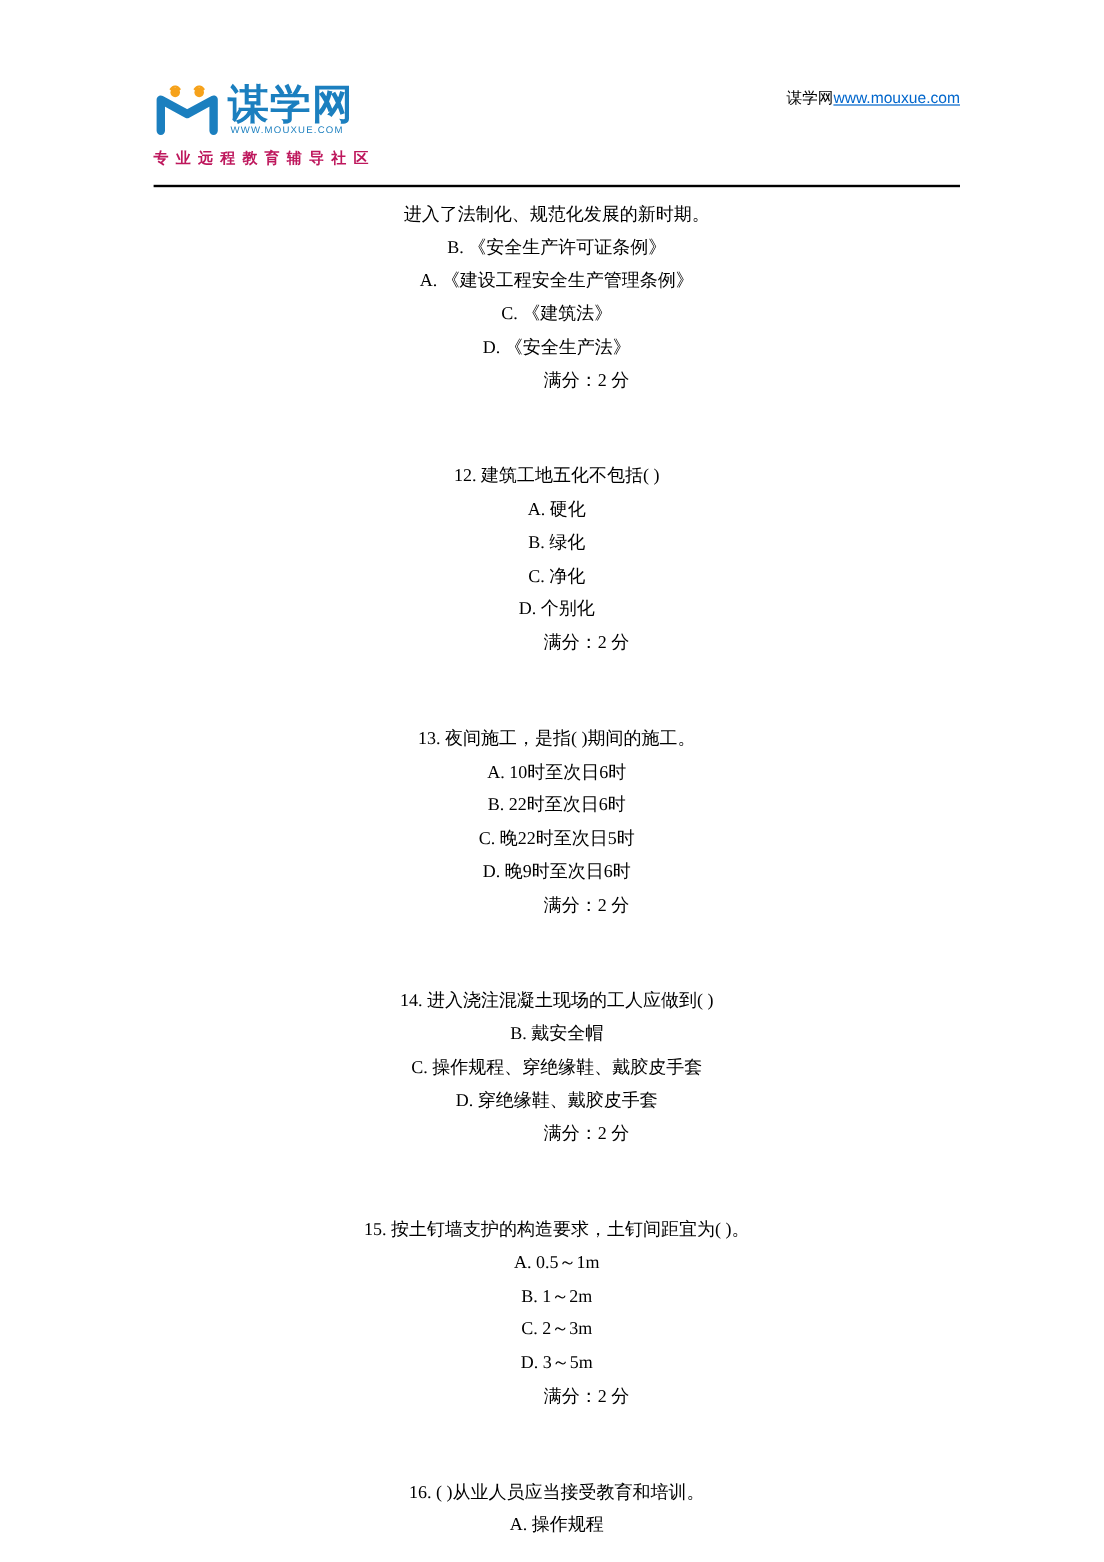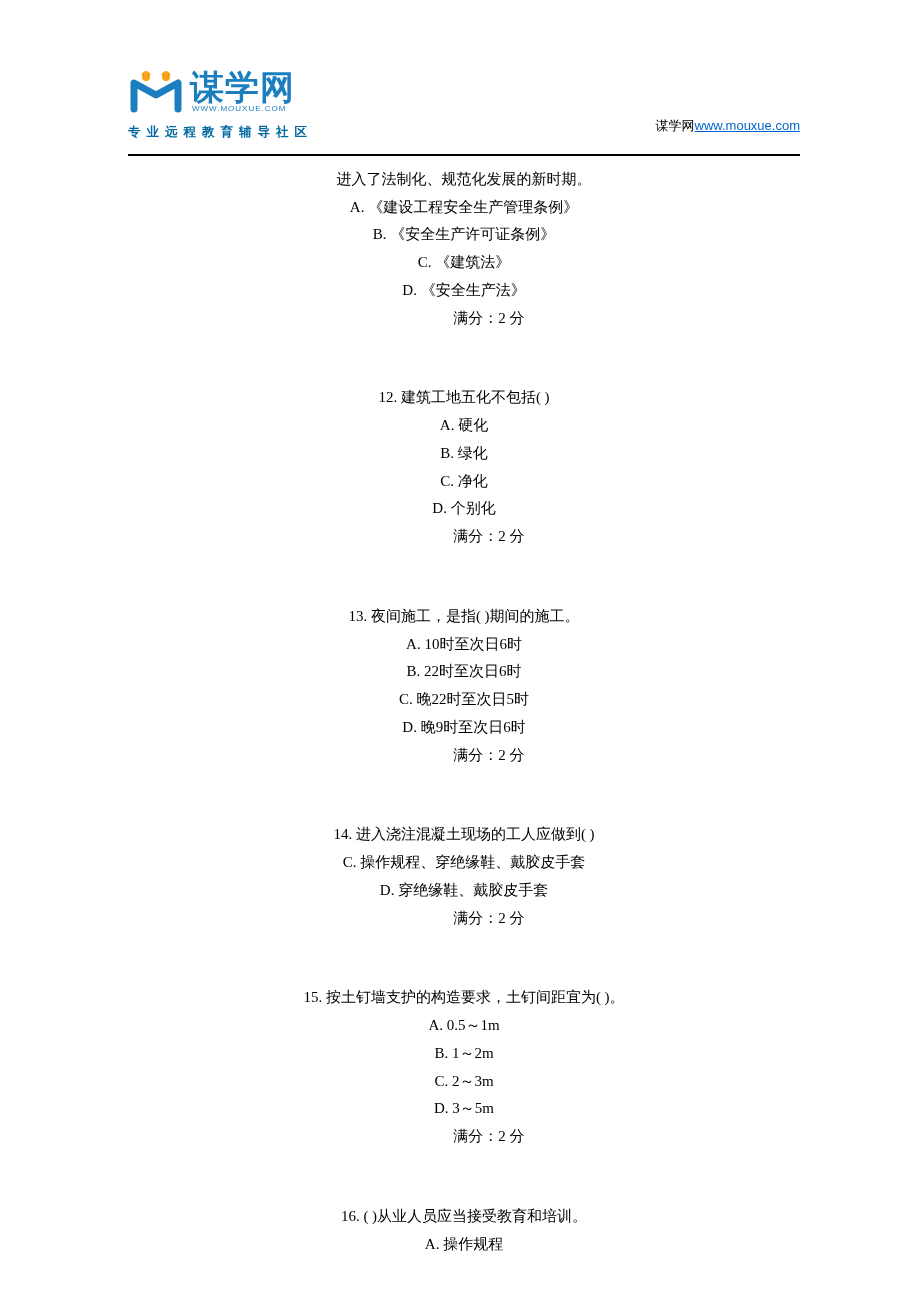--- a/index.html
+++ b/index.html
@@ -10,21 +10,20 @@
     line-height: 1.85;
     color: #000;
     background: #fff;
     width: 920px;
   }
   .page {
     padding: 70px 120px 60px 128px;
   }
   .header {
     display: flex;
-    align-items: flex-end;
     justify-content: space-between;
     margin-bottom: 10px;
   }
   .logo-block {
     display: flex;
     flex-direction: column;
   }
   .logo-row {
     display: flex;
     align-items: center;
@@ -48,21 +47,21 @@
     font-family: Arial, sans-serif;
     font-size: 8px;
     color: #1b7fbf;
     letter-spacing: 1px;
     margin-top: -2px;
     margin-left: 2px;
   }
   .logo-tagline {
     font-family: "SimSun","宋体",serif;
     font-size: 12.5px;
-    color: #0369a1;
+    color: #be185d;
     font-weight: 700;
     letter-spacing: 6px;
     margin-top: 4px;
   }
   .header-right {
     font-family: Liberation Sans, sans-serif;
     font-size: 13px;
     color: #000;
     padding-bottom: 6px;
   }
@@ -119,22 +118,22 @@
       <span>谋学网</span><a href="#">www.mouxue.com</a>
     </div>
   </div>
 
   <hr class="hr-line">
 
   <div class="content">
 
     <div class="question-block">
       <p class="stem-line">进入了法制化、规范化发展的新时期。</p>
+      <p class="opt-line">B. 《安全生产许可证条例》</p>
       <p class="opt-line">A. 《建设工程安全生产管理条例》</p>
-      <p class="opt-line">B. 《安全生产许可证条例》</p>
       <p class="opt-line">C. 《建筑法》</p>
       <p class="opt-line">D. 《安全生产法》</p>
       <p class="score-line">满分：2  分</p>
     </div>
 
     <div class="question-block">
       <p class="q-line">12.  建筑工地五化不包括( )</p>
       <p class="opt-line">A. 硬化</p>
       <p class="opt-line">B. 绿化</p>
       <p class="opt-line">C. 净化</p>
@@ -146,20 +145,21 @@
       <p class="q-line">13.  夜间施工，是指( )期间的施工。</p>
       <p class="opt-line">A. 10时至次日6时</p>
       <p class="opt-line">B. 22时至次日6时</p>
       <p class="opt-line">C. 晚22时至次日5时</p>
       <p class="opt-line">D. 晚9时至次日6时</p>
       <p class="score-line">满分：2  分</p>
     </div>
 
     <div class="question-block">
       <p class="q-line">14.  进入浇注混凝土现场的工人应做到( )</p>
+      <p class="opt-line">B. 戴安全帽</p>
       <p class="opt-line">C. 操作规程、穿绝缘鞋、戴胶皮手套</p>
       <p class="opt-line">D. 穿绝缘鞋、戴胶皮手套</p>
       <p class="score-line">满分：2  分</p>
     </div>
 
     <div class="question-block">
       <p class="q-line">15.  按土钉墙支护的构造要求，土钉间距宜为( )。</p>
       <p class="opt-line">A. 0.5～1m</p>
       <p class="opt-line">B. 1～2m</p>
       <p class="opt-line">C. 2～3m</p>

